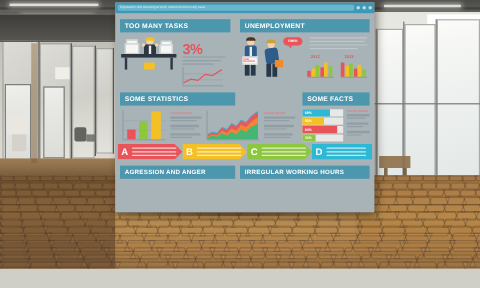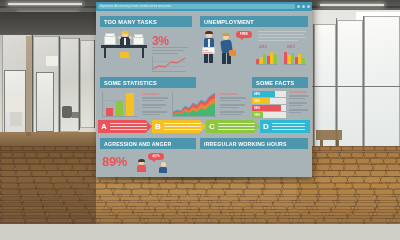--- a/index.html
+++ b/index.html
@@ -774,30 +774,17 @@
     <span>D</span>
     <span class="rlines">
         <div></div>
         <div></div>
         <div></div>
       </span>
   </div>
 
   <div class="sec-head" style="left:4px;top:136px;width:96px;font-size:5.2px;">AGRESSION AND ANGER</div>
 
-  <div class="panel-body" style="left:4px;top:150px;width:96px;height:24px;">
-    <div class="bigpct" style="position:absolute;left:2px;top:2px;font-size:13px;">89%</div>
-    <div class="bubble" style="left:48px;top:1px;width:16px;height:7px;">#@!%</div>
-    <div class="person" style="left:36px;top:8px;width:11px;height:12px;">
-      <div style="position:absolute;left:3px;top:0;width:5px;height:5px;border-radius:50%;background:#f6d2a8;"></div>
-      <div style="position:absolute;left:2px;top:-1px;width:7px;height:3px;border-radius:3px 3px 0 0;background:#4a3526;"></div>
-      <div style="position:absolute;left:1px;top:5px;width:9px;height:7px;background:#e8545a;border-radius:2px 2px 0 0;"></div>
-    </div>
-    <div class="person" style="left:58px;top:10px;width:10px;height:10px;">
-      <div style="position:absolute;left:3px;top:0;width:5px;height:5px;border-radius:50%;background:#f6d2a8;"></div>
-      <div style="position:absolute;left:1px;top:5px;width:8px;height:6px;background:#2e5d8c;border-radius:2px 2px 0 0;"></div>
-    </div>
-  </div>
 
   <div class="sec-head" style="left:104px;top:136px;width:108px;font-size:5.2px;">IRREGULAR WORKING HOURS</div>
 
 
 </div>
 
 </body></html>

